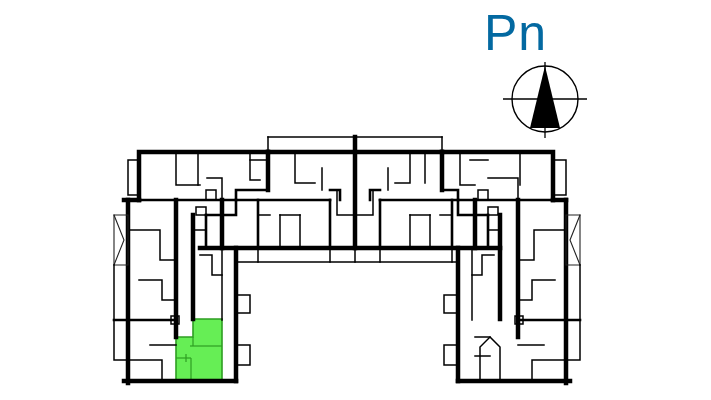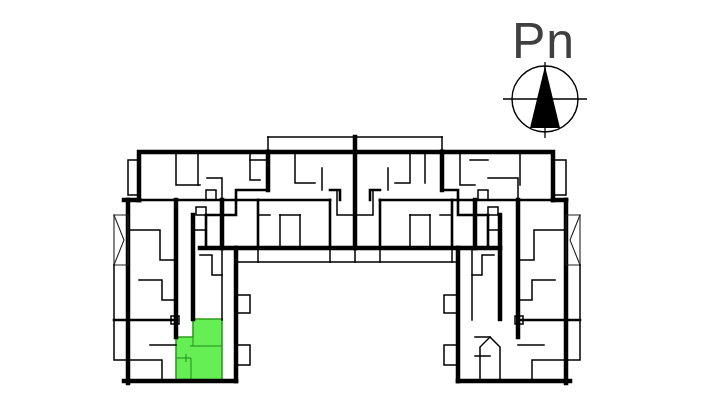--- a/index.html
+++ b/index.html
@@ -1,18 +1,18 @@
 <!DOCTYPE html>
 <html><head>
 <meta charset="utf-8">
 <style>
   html, body { margin: 0; padding: 0; background: #ffffff; }
   body { width: 711px; height: 400px; position: relative; overflow: hidden; font-family: "Liberation Sans", sans-serif; }
   #plan { position: absolute; left: 0; top: 0; width: 711px; height: 400px; }
-  .north-label { position: absolute; left: 512px; top: 6px; font-size: 50px; line-height: 54px; color: #404040; font-family: "Liberation Sans", sans-serif; letter-spacing: 1px; margin-top: 8px; }
+  .north-label { position: absolute; left: 484px; top: 6px; font-size: 50px; line-height: 54px; color: #0369a1; font-family: "Liberation Sans", sans-serif; letter-spacing: 1px; }
   .w { fill: none; stroke: #000; stroke-linecap: square; }
   .thick { stroke-width: 4.5; }
   .med { stroke-width: 2.6; }
   .thin { stroke-width: 1.5; }
   .hair { stroke-width: 1.1; stroke: #222; }
 </style>
 </head>
 <body>
 
 <div class="north-label">Pn</div>

